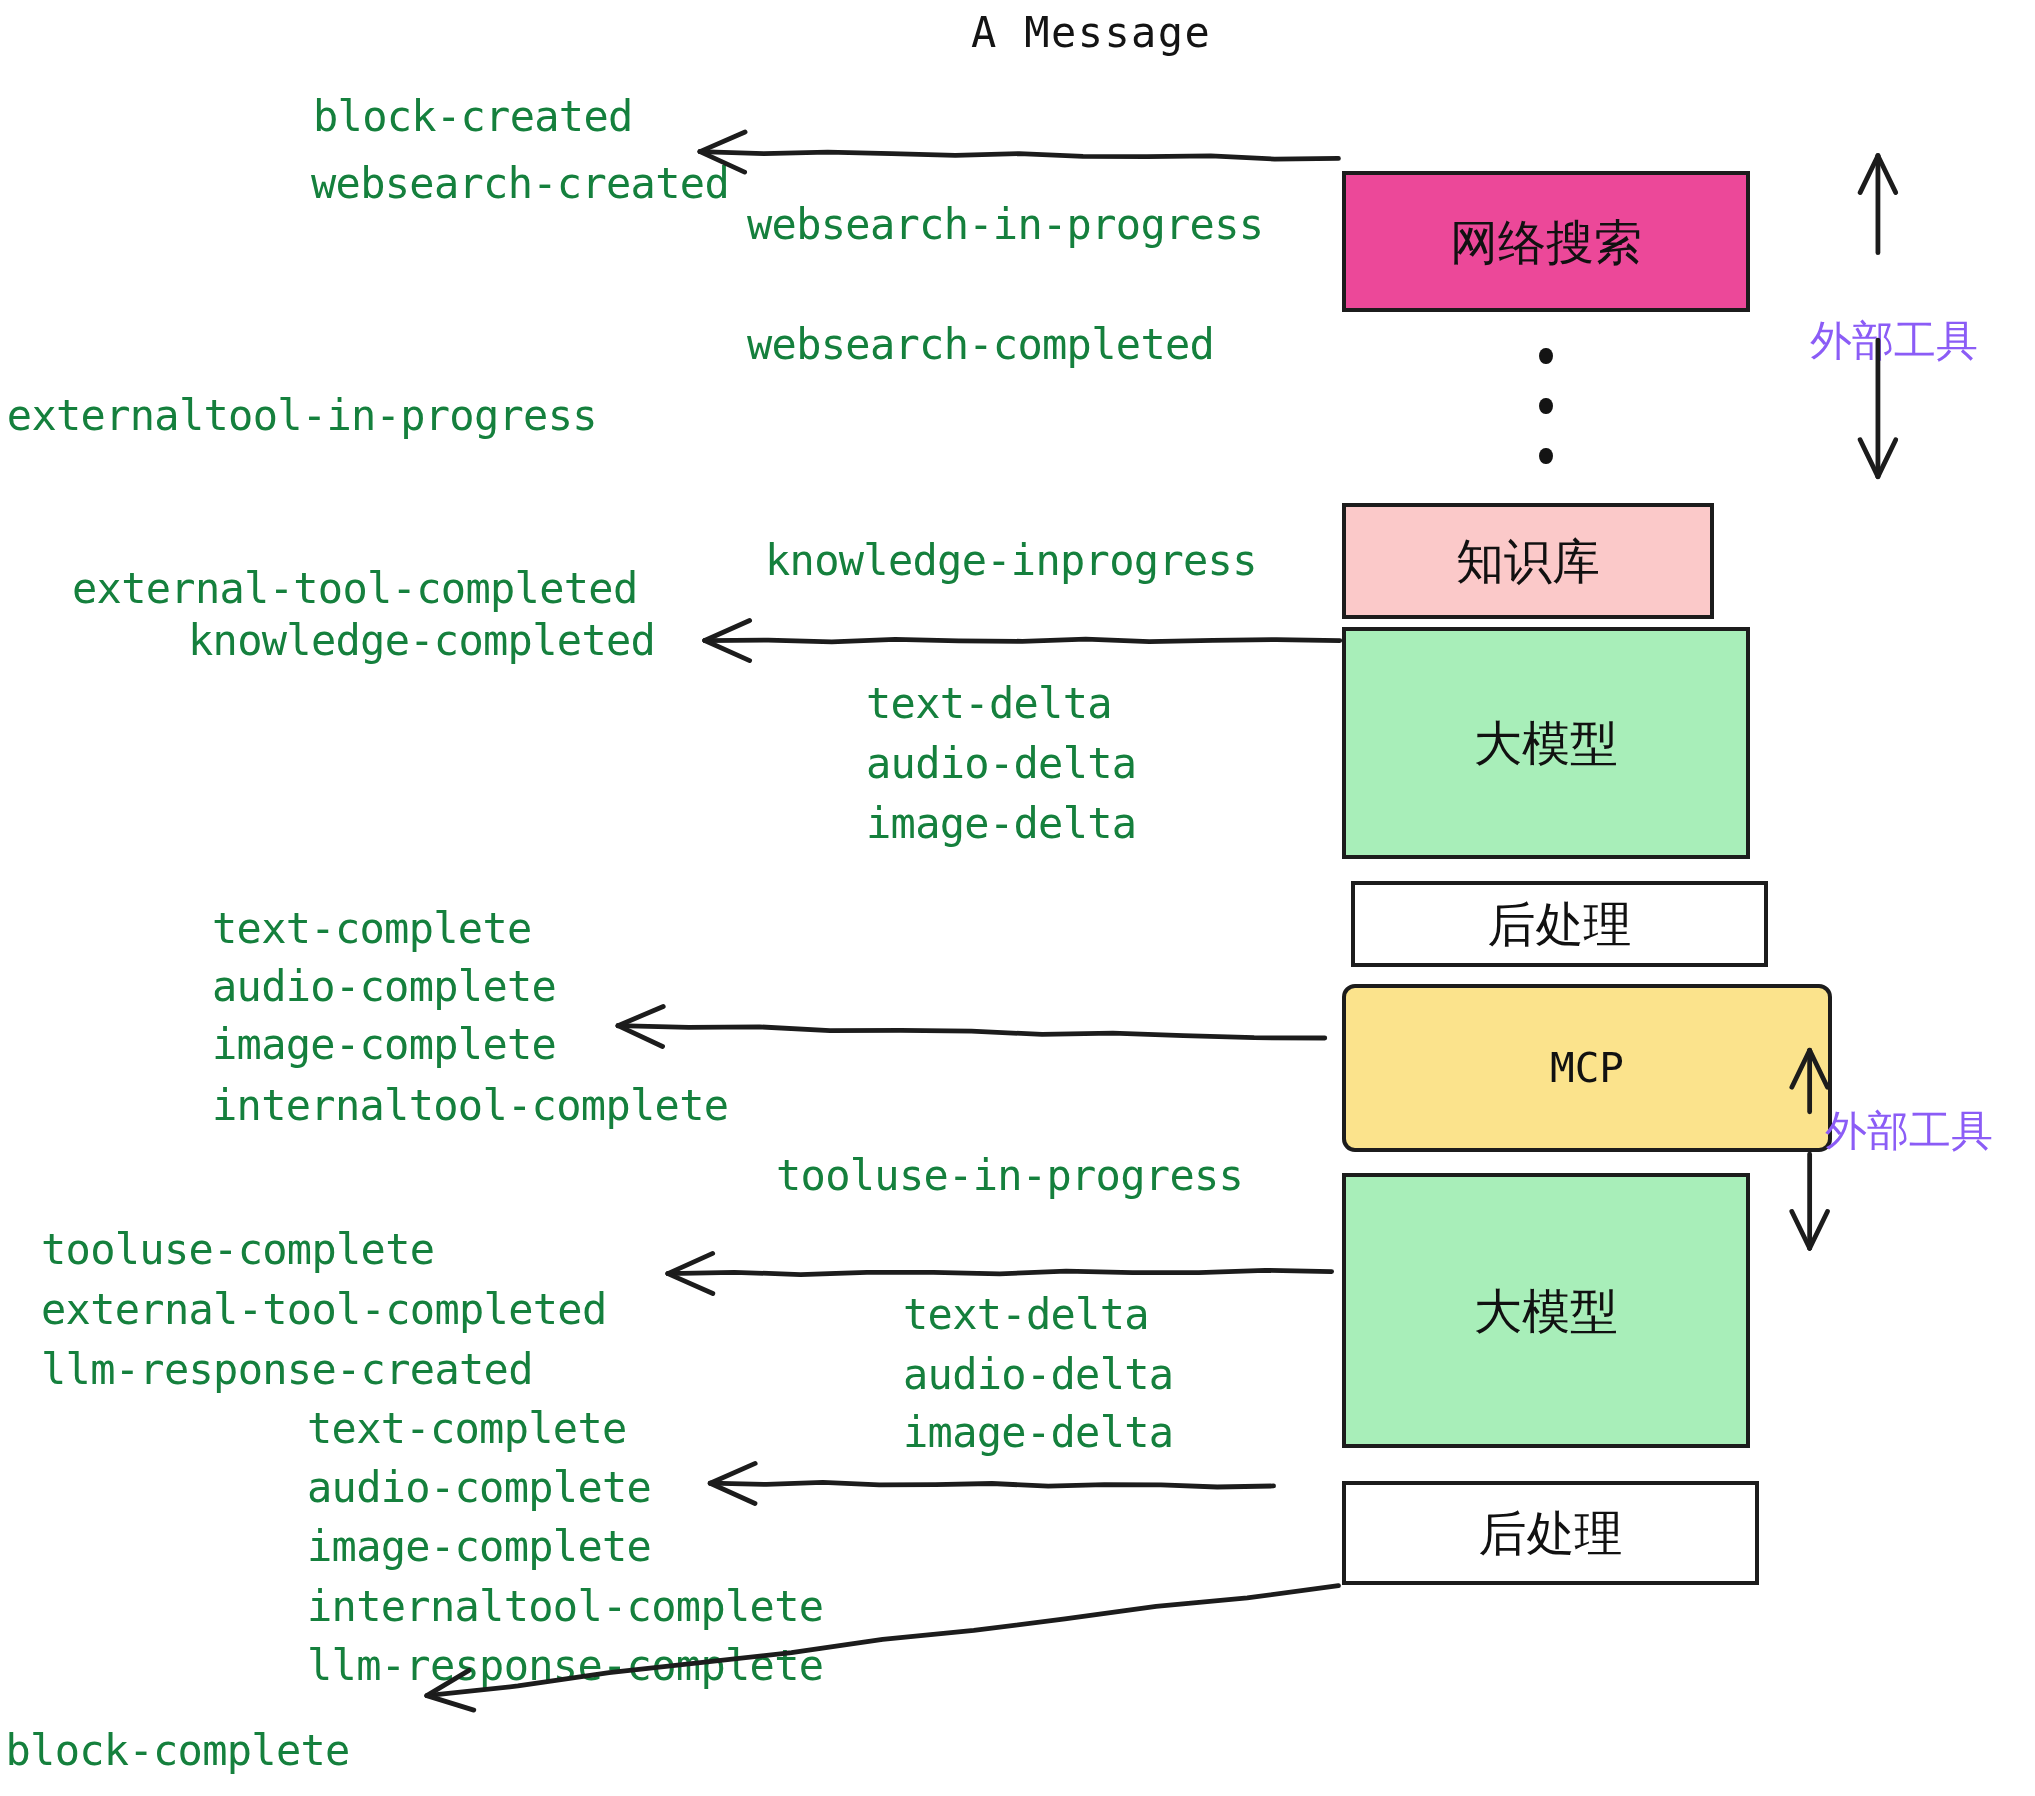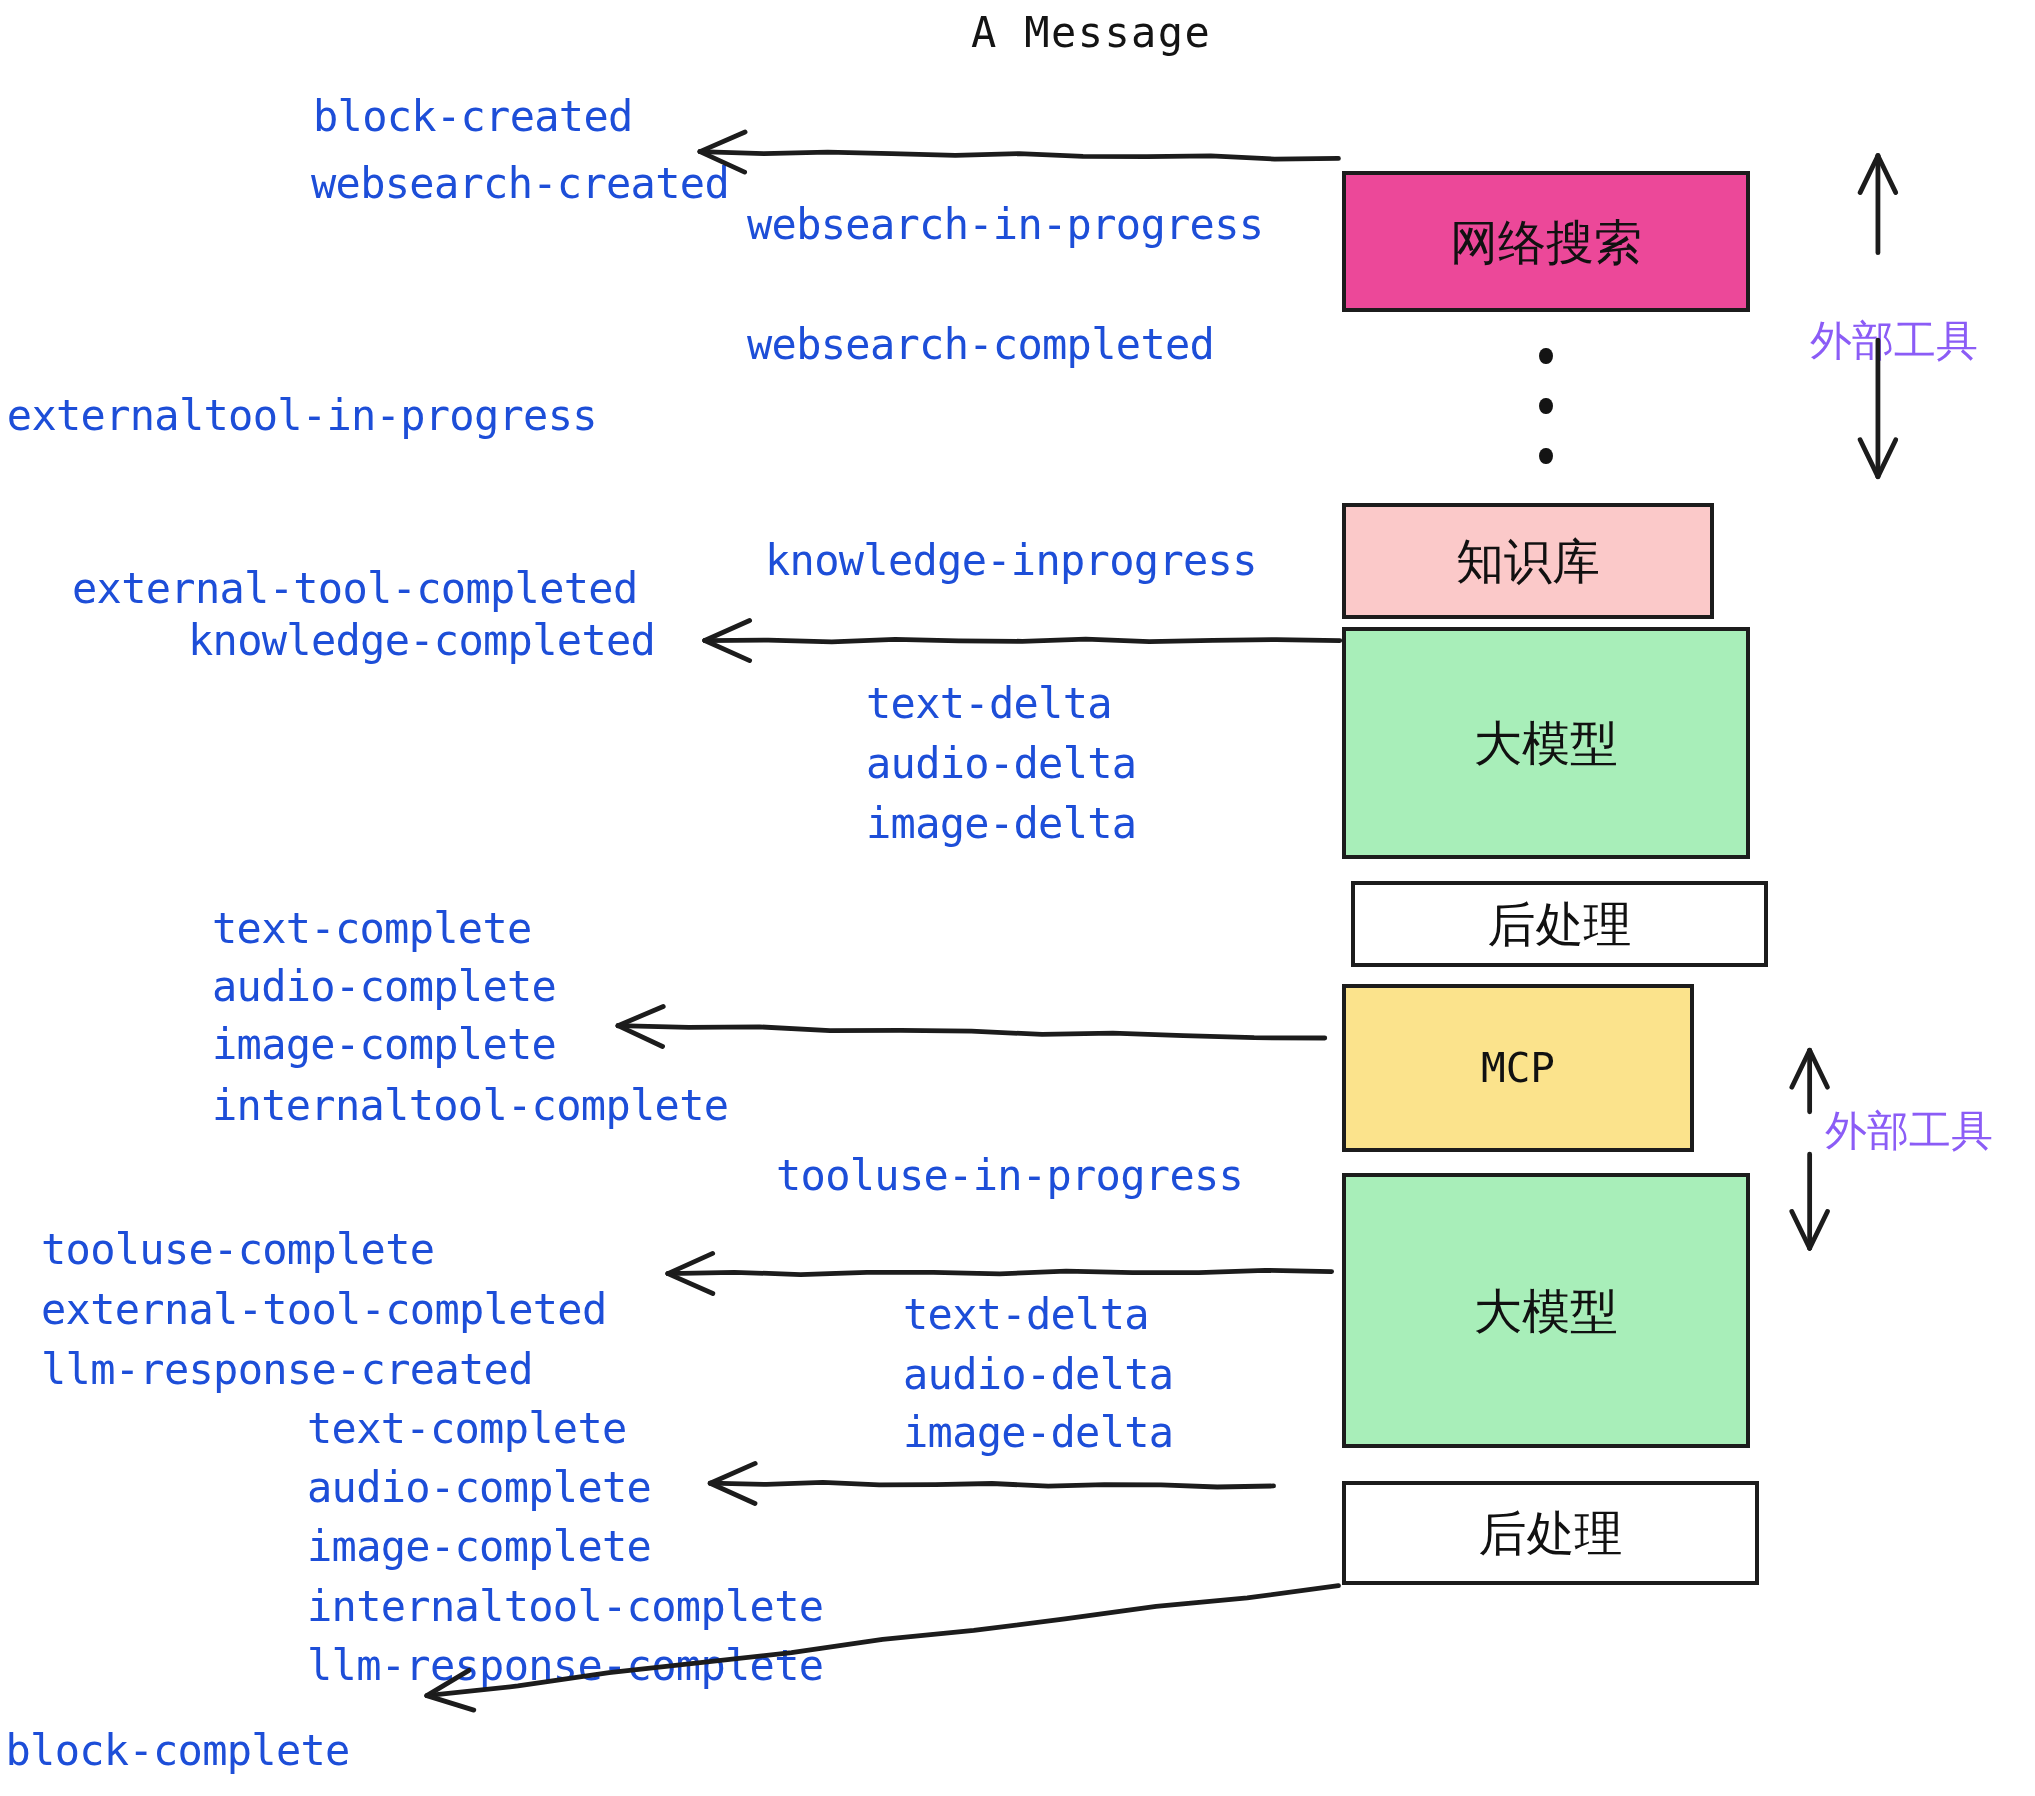--- a/index.html
+++ b/index.html
@@ -11,21 +11,21 @@
     position: relative;
     width: 2035px;
     height: 1796px;
     background: #ffffff;
     font-family: "DejaVu Sans Mono", "Liberation Mono", monospace;
     overflow: hidden;
   }
   .evt {
     position: absolute;
     white-space: nowrap;
-    color: #1d4ed8;
+    color: #15803d;
     font-size: 42px;
     line-height: 1;
     letter-spacing: -0.7px;
     font-family: "DejaVu Sans Mono", "Liberation Mono", monospace;
   }
   .title {
     position: absolute;
     white-space: nowrap;
     color: #141414;
     font-size: 42px;
@@ -126,21 +126,21 @@
       </div>
       <div class="box" style="left: 1342px; top: 503px; width: 372px; height: 116px; background: rgb(251, 201, 201);">
         <span>知识库</span>
       </div>
       <div class="box" style="left: 1342px; top: 627px; width: 408px; height: 232px; background: rgb(168, 238, 185);">
         <span>大模型</span>
       </div>
       <div class="box" style="left: 1351px; top: 881px; width: 417px; height: 86px; background: rgb(255, 255, 255);">
         <span>后处理</span>
       </div>
-      <div class="box mcp-box" style="left: 1342px; top: 984px; width: 352px; height: 168px; background: rgb(251, 227, 140);">
+      <div class="box mcp-box" style="left: 1342px; top: 984px; width: 490px; height: 168px; background: rgb(251, 227, 140); border-radius: 13px;">
         <span>MCP</span>
       </div>
       <div class="box" style="left: 1342px; top: 1173px; width: 408px; height: 275px; background: rgb(168, 238, 185);">
         <span>大模型</span>
       </div>
       <div class="box" style="left: 1342px; top: 1481px; width: 417px; height: 104px; background: rgb(255, 255, 255);">
         <span>后处理</span>
       </div>
     </div>
   <div id="side-labels">

